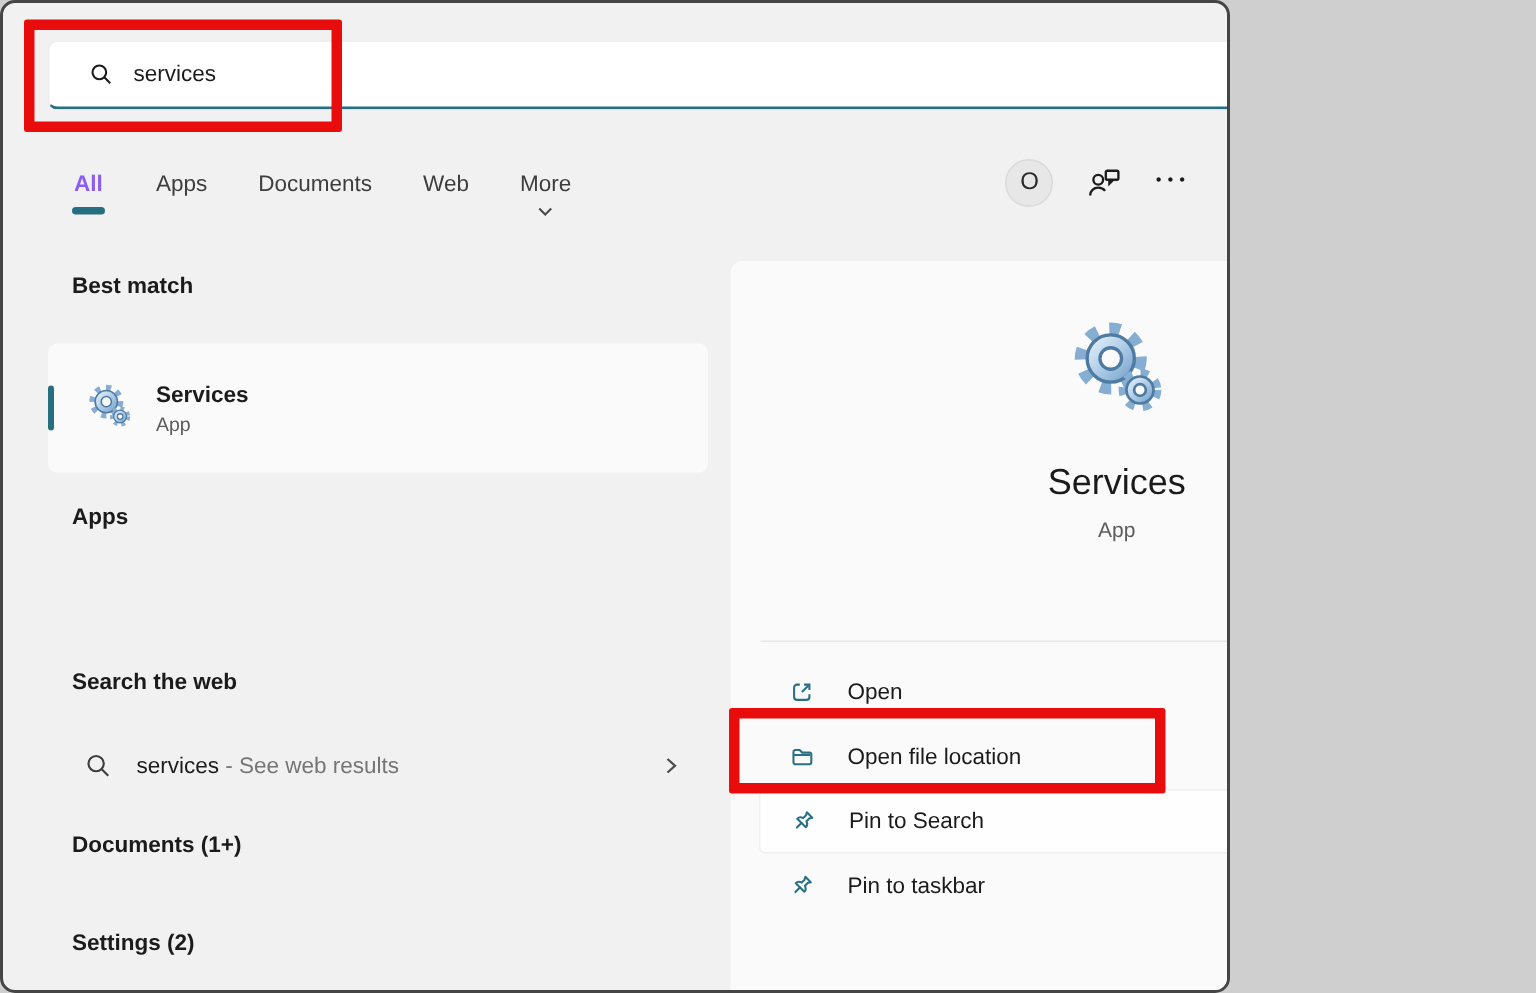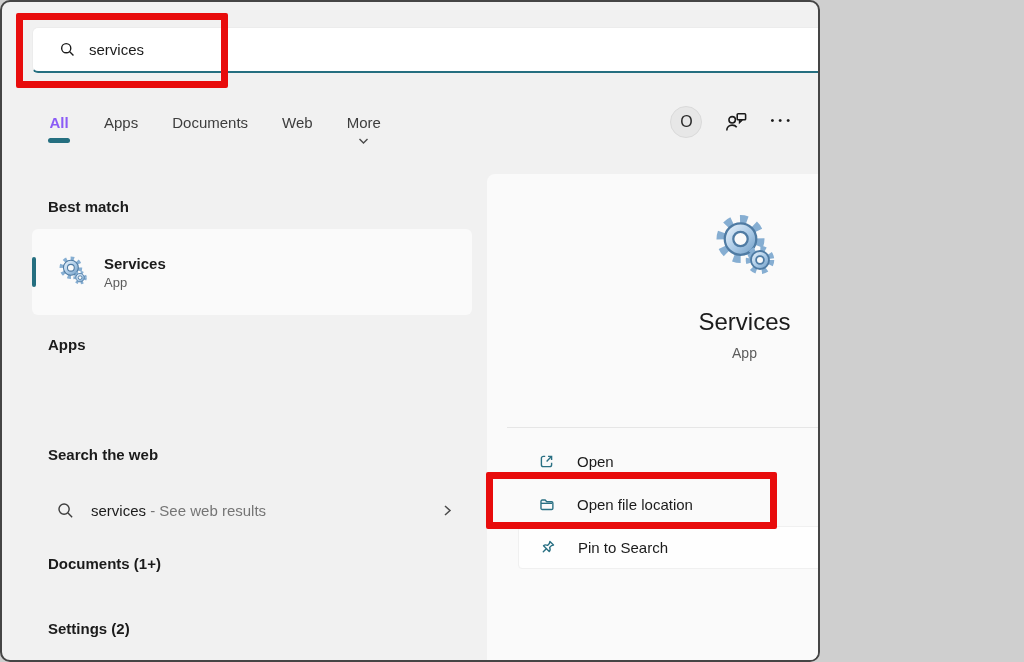--- a/index.html
+++ b/index.html
@@ -32,21 +32,21 @@
   .tab-more { align-items:center; gap:6px; }
 
   
   .topbar-right { position:absolute; right:24px; top:104px; display:flex; align-items:center; gap:22px; }
   .avatar { width:32px; height:32px; border-radius:50%; background:#e7e7e7; border:1px solid #dadada;
             display:flex; align-items:center; justify-content:center; font-size:16px; color:#2b2b2b; }
   .dots { font-size:11px; letter-spacing:4px; color:#1b1b1b; padding-bottom:4px; }
 
   
   .section-header { position:absolute; left:46px; font-size:15px; font-weight:700; color:#1b1b1b; }
-  .h-bestmatch { top:196px; }
+  .h-bestmatch { top:180px; }
   .h-apps { top:334px; }
   .h-web { top:444px; }
   .h-docs { top:553px; }
   .h-settings { top:618px; }
 
   .best-card {
     position:absolute; left:30px; top:227px; width:440px; height:86px;
     background:#fafafa; border-radius:6px;
   }
   .best-accent { position:absolute; left:0; top:28px; width:4px; height:30px; border-radius:2px; background:#256f80; }
@@ -65,21 +65,21 @@
   .right-card {
     position:absolute; left:485px; top:172px; width:515px; height:490px;
     background:#fafafa; border-radius:8px 8px 0 0;
   }
   .hero { display:flex; flex-direction:column; align-items:center; }
   .hero-gears { margin-top:38px; }
   .hero-title { margin-top:24px; font-size:24px; font-weight:400; color:#1b1b1b; }
   .hero-sub { margin-top:9px; font-size:14px; color:#5c5c5c; }
   .divider { position:absolute; left:20px; right:20px; top:253px; height:1px; background:#e6e6e6; }
 
-  .actions { position:absolute; left:16px; top:266px; width:100%; }
+  .actions { position:absolute; left:4px; top:266px; width:100%; }
   .action-row { display:flex; align-items:center; height:43px; padding-left:35px; gap:22px; font-size:15px; color:#1b1b1b; }
   .action-row.highlight { background:rgba(255,255,255,0.75); border:1px solid #f0f0f0; border-radius:4px; margin:0 15px; padding-left:20px; }
 
   svg { display:block; }
 </style>
 </head>
 <body>
 
 <div class="window">
 
@@ -240,18 +240,29 @@
           <svg width="17" height="17" viewBox="0 0 16 16" fill="none" stroke="#2a7083" stroke-width="1.3" stroke-linejoin="round" stroke-linecap="round">
             <g transform="rotate(45 8 8)">
               <path d="M5.6 2.4 h4.8 l-1 1.7 v2.5 c1.6.5 2.4 1.6 2.4 2.9 H4.2 c0-1.3.8-2.4 2.4-2.9 V4.1 l-1-1.7 z"></path>
               <line x1="8" y1="9.6" x2="8" y2="13.6"></line>
             </g>
           </svg>
         </span>
         <span>Pin to Search</span>
       </div>
 
+      <div class="action-row">
+        <span>
+          <svg width="17" height="17" viewBox="0 0 16 16" fill="none" stroke="#2a7083" stroke-width="1.3" stroke-linejoin="round" stroke-linecap="round">
+            <g transform="rotate(45 8 8)">
+              <path d="M5.6 2.4 h4.8 l-1 1.7 v2.5 c1.6.5 2.4 1.6 2.4 2.9 H4.2 c0-1.3.8-2.4 2.4-2.9 V4.1 l-1-1.7 z"></path>
+              <line x1="8" y1="9.6" x2="8" y2="13.6"></line>
+            </g>
+          </svg>
+        </span>
+        <span>Pin to taskbar</span>
+      </div>
     </div>
   </div>
 
   <div class="annotation anno-runadmin"></div>
 
 </div>
 
 </body></html>

